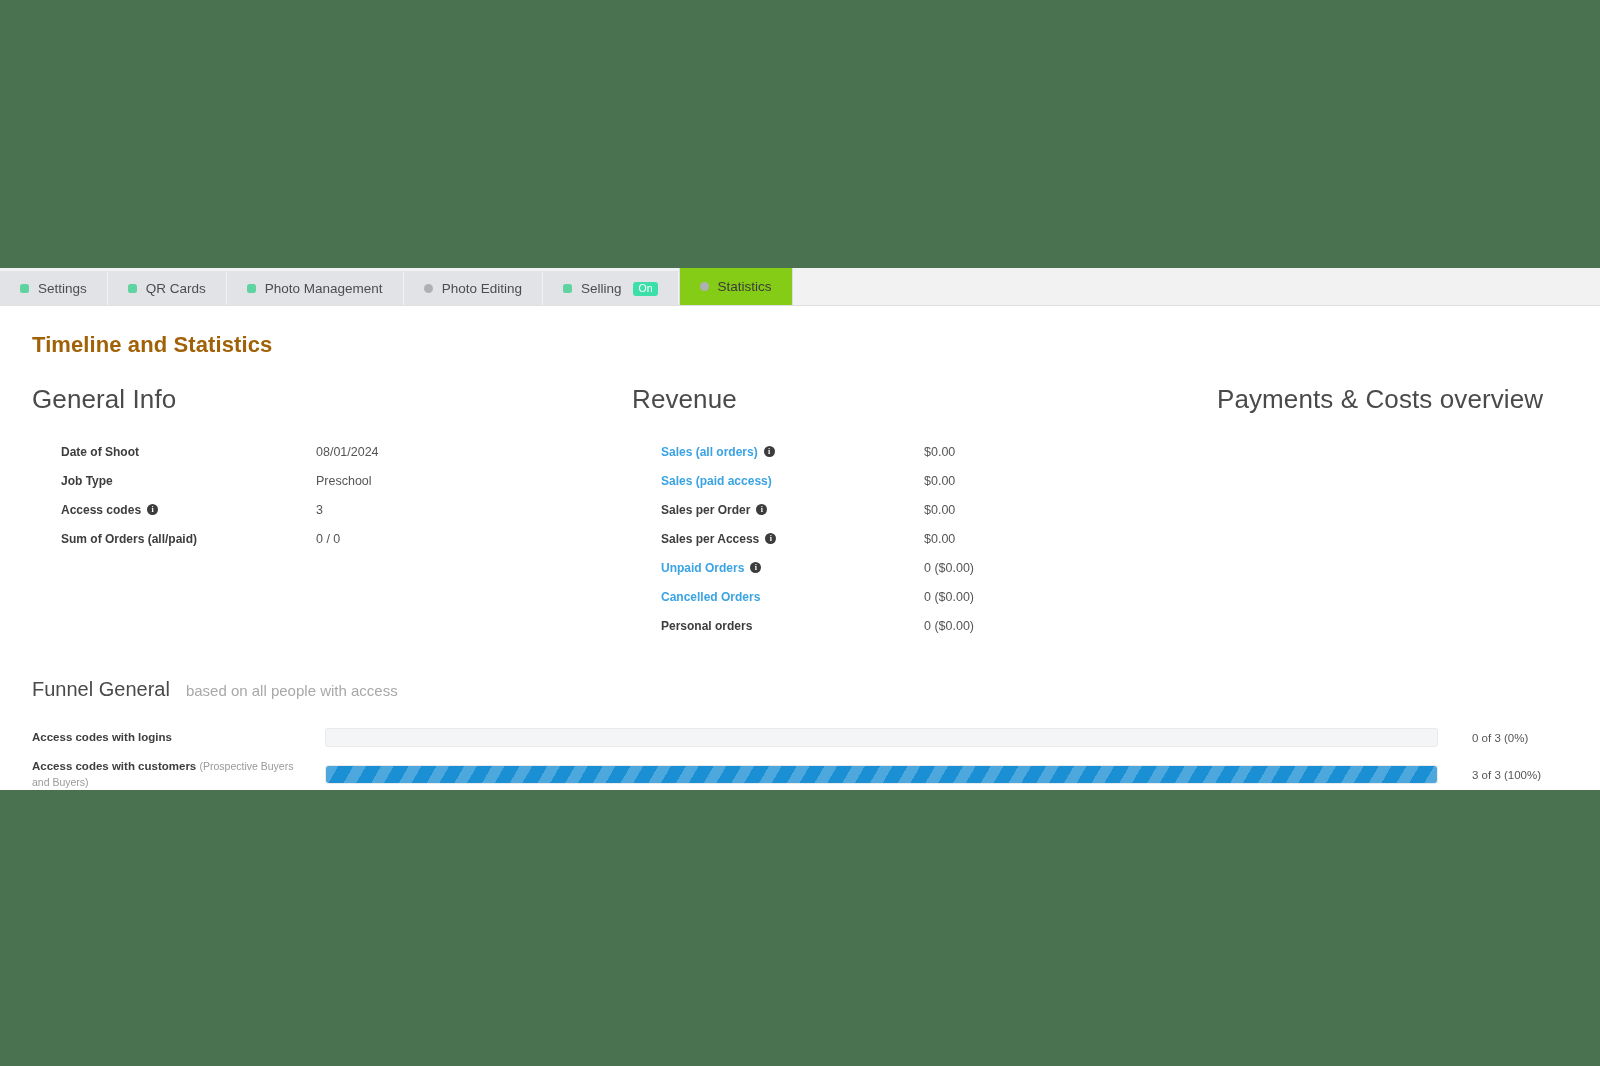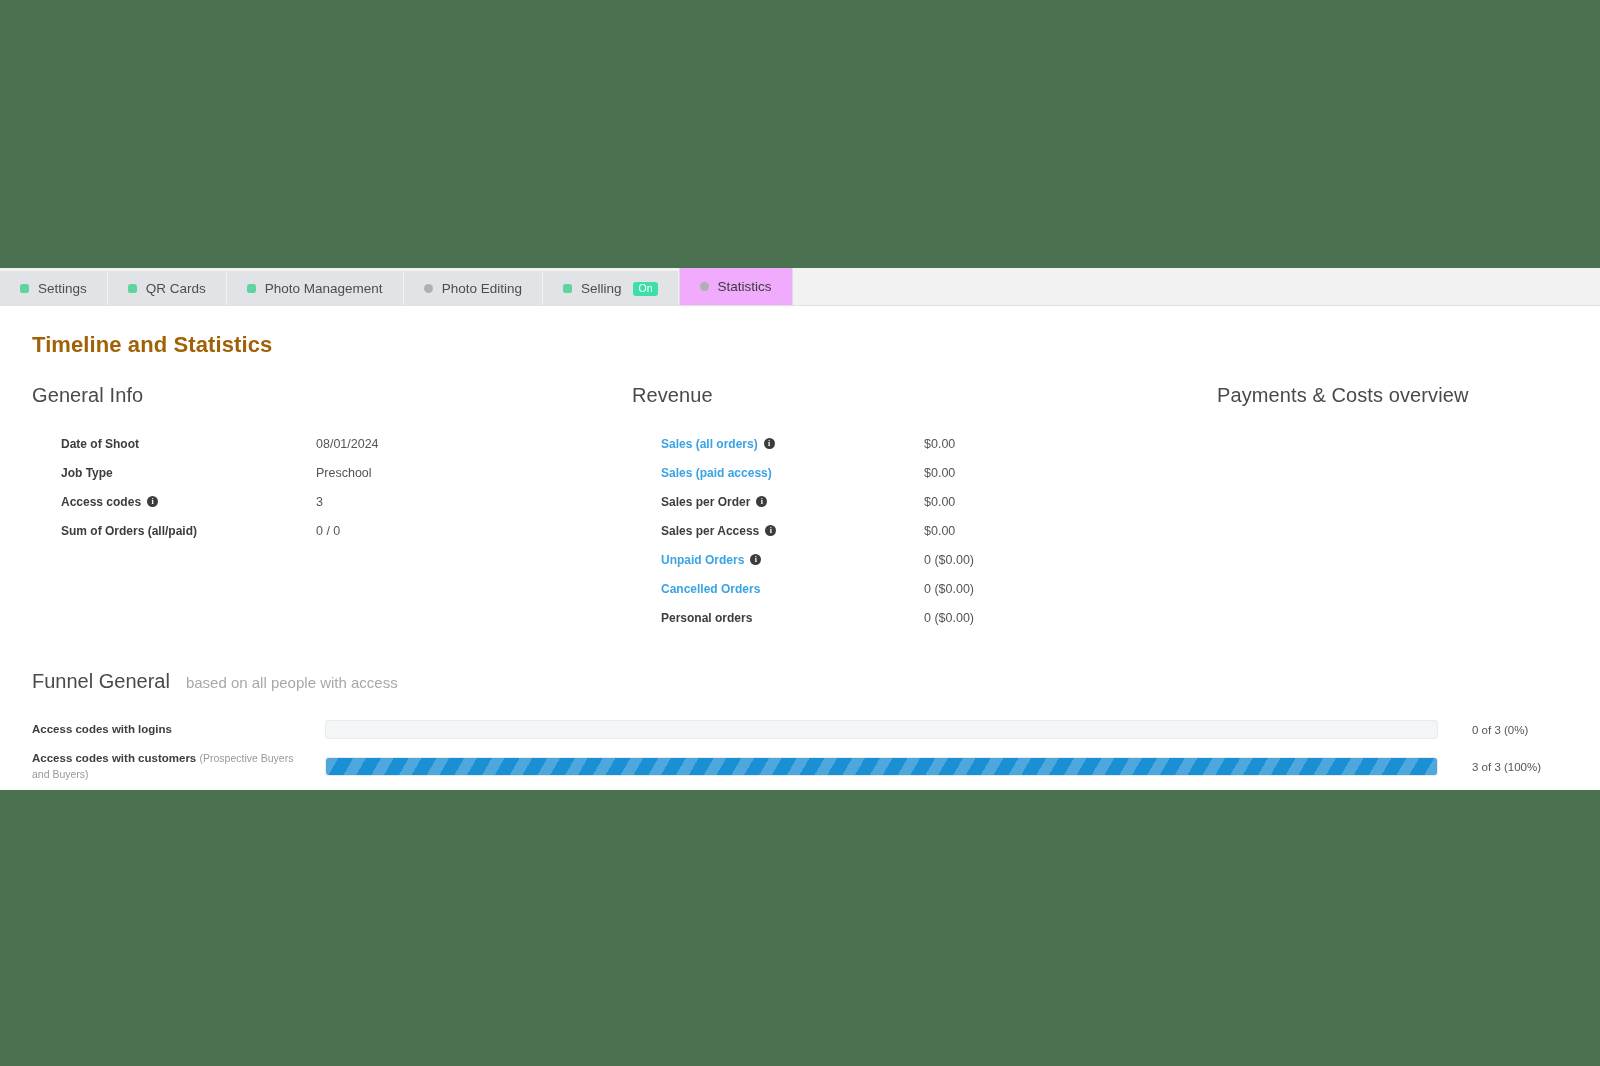--- a/index.html
+++ b/index.html
@@ -43,21 +43,21 @@
     background: #e2e3e7;
     border-right: 1px solid #f2f2f2;
     border-top: 1px solid #e2e3e7;
     font-size: 13.5px;
     color: #4d4d4d;
     white-space: nowrap;
     cursor: pointer;
     position: relative;
   }
   .tab.active {
-    background: #f0abfc;
+    background: #84cc16;
     height: 38px;
     border: 1px solid #dddddd;
     border-bottom: none;
     color: #3b3b3b;
     z-index: 2;
   }
   .tab-dot-green {
     width: 9px; height: 9px;
     border-radius: 2.5px;
     background: #5fd3a0;
@@ -94,21 +94,21 @@
 
   .columns {
     display: flex;
     width: 100%;
   }
   .col-general { width: 600px; flex: 0 0 600px; }
   .col-revenue { width: 585px; flex: 0 0 585px; }
   .col-payments { flex: 1 1 auto; }
 
   .section-heading {
-    font-size: 20px;
+    font-size: 26px;
     font-weight: normal;
     color: #4a4a4a;
     margin-bottom: 22px;
     letter-spacing: 0.1px;
   }
 
   .kv-row {
     display: flex;
     align-items: center;
     height: 29px;

